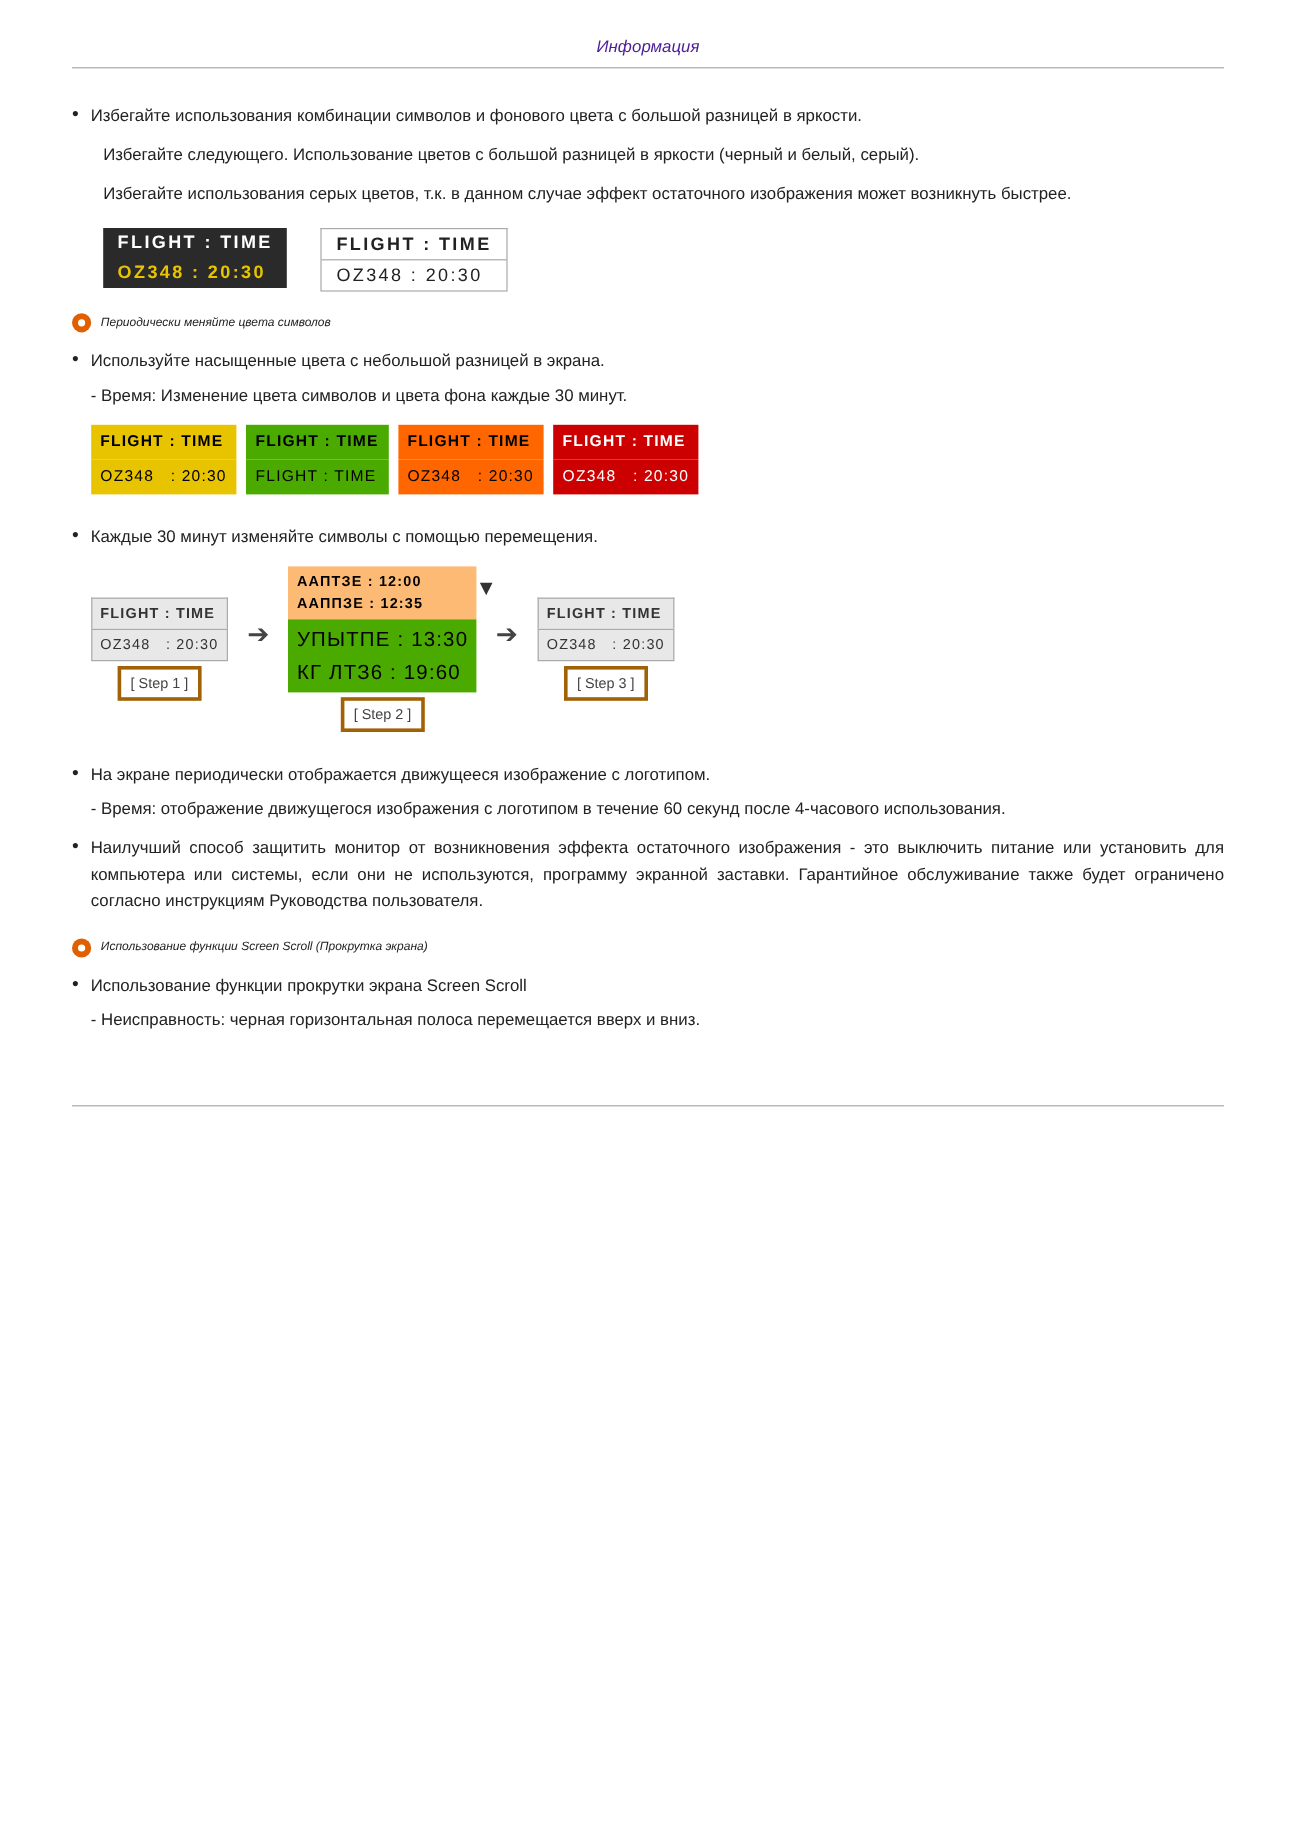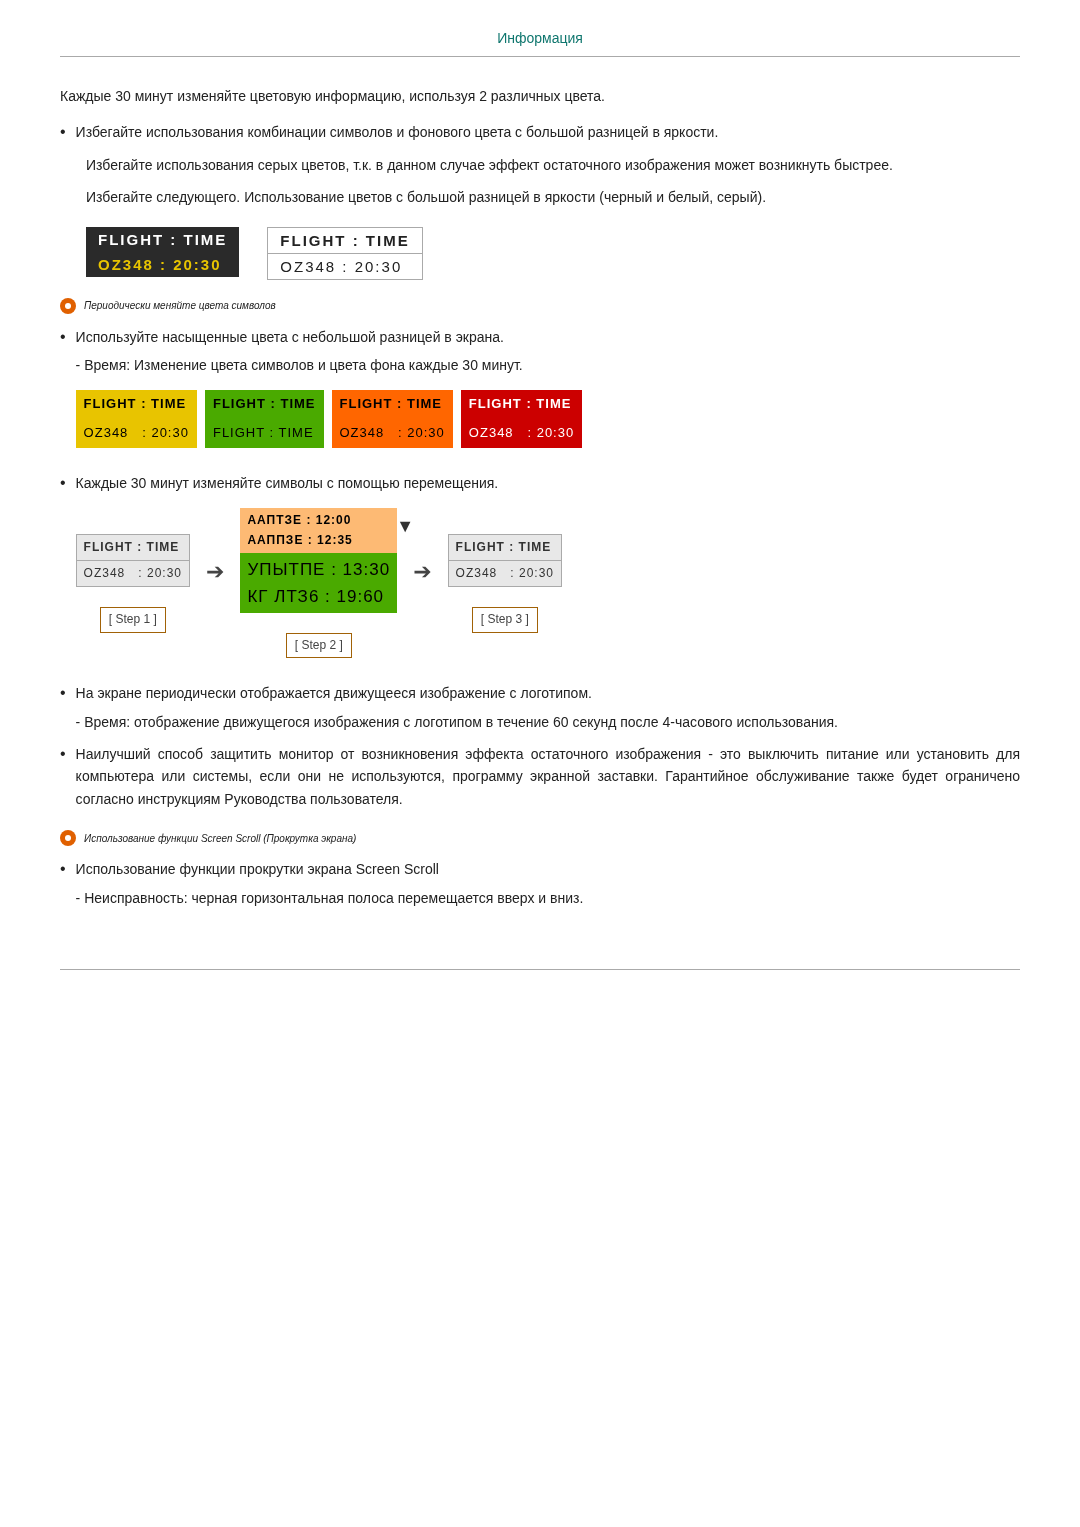--- a/index.html
+++ b/index.html
@@ -10,24 +10,25 @@
       background: #fff;
       width: 1080px;
       min-height: 1527px;
     }
     .page {
       padding: 30px 60px 60px 60px;
     }
     .header {
       text-align: center;
       font-size: 14px;
-      color: #0f766e;
+      color: #4c1d95;
       padding-bottom: 10px;
       border-bottom: 1px solid #aaa;
       margin-bottom: 28px;
+      font-style: italic;
     }
     .para {
       margin-bottom: 14px;
       line-height: 1.6;
       text-align: justify;
     }
     .bullet-item {
       display: flex;
       align-items: flex-start;
       margin-bottom: 10px;
@@ -218,22 +219,22 @@
       margin: 14px 0 14px 0;
     }
     .step-box {
       display: flex;
       flex-direction: column;
       align-items: center;
     }
     .step-label {
       font-size: 12px;
       color: #444;
-      margin-top: 20px;
-      border: 1px solid #a16207;
+      margin-top: 4px;
+      border: 3px solid #a16207;
       padding: 2px 8px;
     }
     .arrow-icon {
       font-size: 22px;
       color: #444;
       margin-bottom: 24px;
     }
     .fbox-step2 .row1 {
       background: #fdba74;
       color: #000;
@@ -279,37 +280,34 @@
   </style>
 </head>
 <body>
 
 <div class="page">
 
   <div class="header">
     <span>Информация</span>
   </div>
 
-  <div class="para">
-    <span>Каждые 30 минут изменяйте цветовую информацию, используя 2 различных цвета.</span>
-  </div>
 
   <div class="bullet-item">
     <span class="bullet-dot">•</span>
     <div class="bullet-content">
       <span>Избегайте использования комбинации символов и фонового цвета с большой разницей в яркости.</span>
     </div>
   </div>
 
   <div class="indent-block">
     <div class="indent-para">
+      <span>Избегайте следующего. Использование цветов с большой разницей в яркости (черный и белый, серый).</span>
+    </div>
+    <div class="indent-para">
       <span>Избегайте использования серых цветов, т.к. в данном случае эффект остаточного изображения может возникнуть быстрее.</span>
-    </div>
-    <div class="indent-para">
-      <span>Избегайте следующего. Использование цветов с большой разницей в яркости (черный и белый, серый).</span>
     </div>
 
     <div class="flight-demo-row">
 
       <div class="flight-box fbox-dark">
         <div class="flight-box-inner">
           <div class="row1">FLIGHT  :  TIME</div>
           <div class="row2">OZ348   :  20:30</div>
         </div>
       </div>

